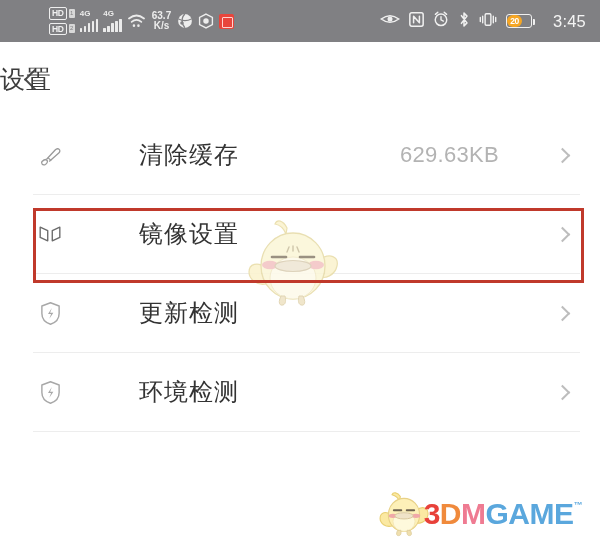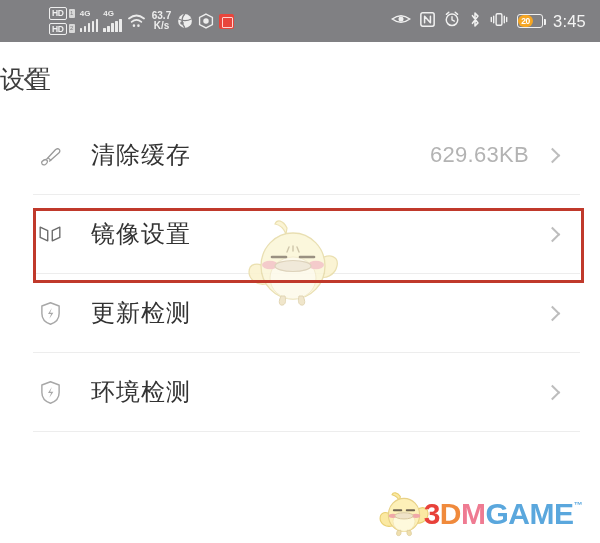--- a/index.html
+++ b/index.html
@@ -83,21 +83,21 @@
     position:relative;
   }
   .redsq::before{
     content:"";position:absolute;left:3px;top:3px;width:9px;height:9px;
     border:1.6px solid #ffd3d0;border-radius:1px;
   }
   .clock-time {
     color:#f4f4f4;
     font-size:16.5px;
     letter-spacing:0.2px;
-    margin-left:1px;
+    margin-left:12px;
   }
   .battery {
     width:26px;height:14px;border:1.6px solid #f0f0f0;border-radius:3px;
     position:relative;display:flex;align-items:center;
   }
   .battery::after{
     content:"";position:absolute;right:-4px;top:4px;width:2.4px;height:6px;
     background:#f0f0f0;border-radius:0 1px 1px 0;
   }
   .battery-fill{
@@ -134,44 +134,45 @@
     letter-spacing:1px;
     pointer-events:none;
   }
 
   
   .list { background:#ffffff; position:relative; }
   .row {
     height:78px;
     display:flex;
     align-items:center;
-    padding:0 38px 0 33px;
+    padding:0 28px 0 33px;
     position:relative;
     background:transparent;
+    gap:48px;
   }
   .row-icon {
     width:34px;
     display:flex;
     align-items:center;
     justify-content:center;
     color:#9a9a9a;
     flex:0 0 34px;
   }
   .row-label {
     font-size:24px;
     color:#333333;
     margin-left:24px;
     letter-spacing:1px;
     flex:1 1 auto;
     white-space:nowrap;
   }
   .row-value {
     font-size:22px;
     color:#b3b3b3;
-    margin-right:18px;
+    margin-right:10px;
     letter-spacing:0.3px;
   }
   .row-value.badge-new {
     color:#e2574c;
     font-size:24px;
   }
   .chev-right {
     width:11px;height:11px;
     border-top:2.2px solid #bdbdbd;
     border-right:2.2px solid #bdbdbd;

